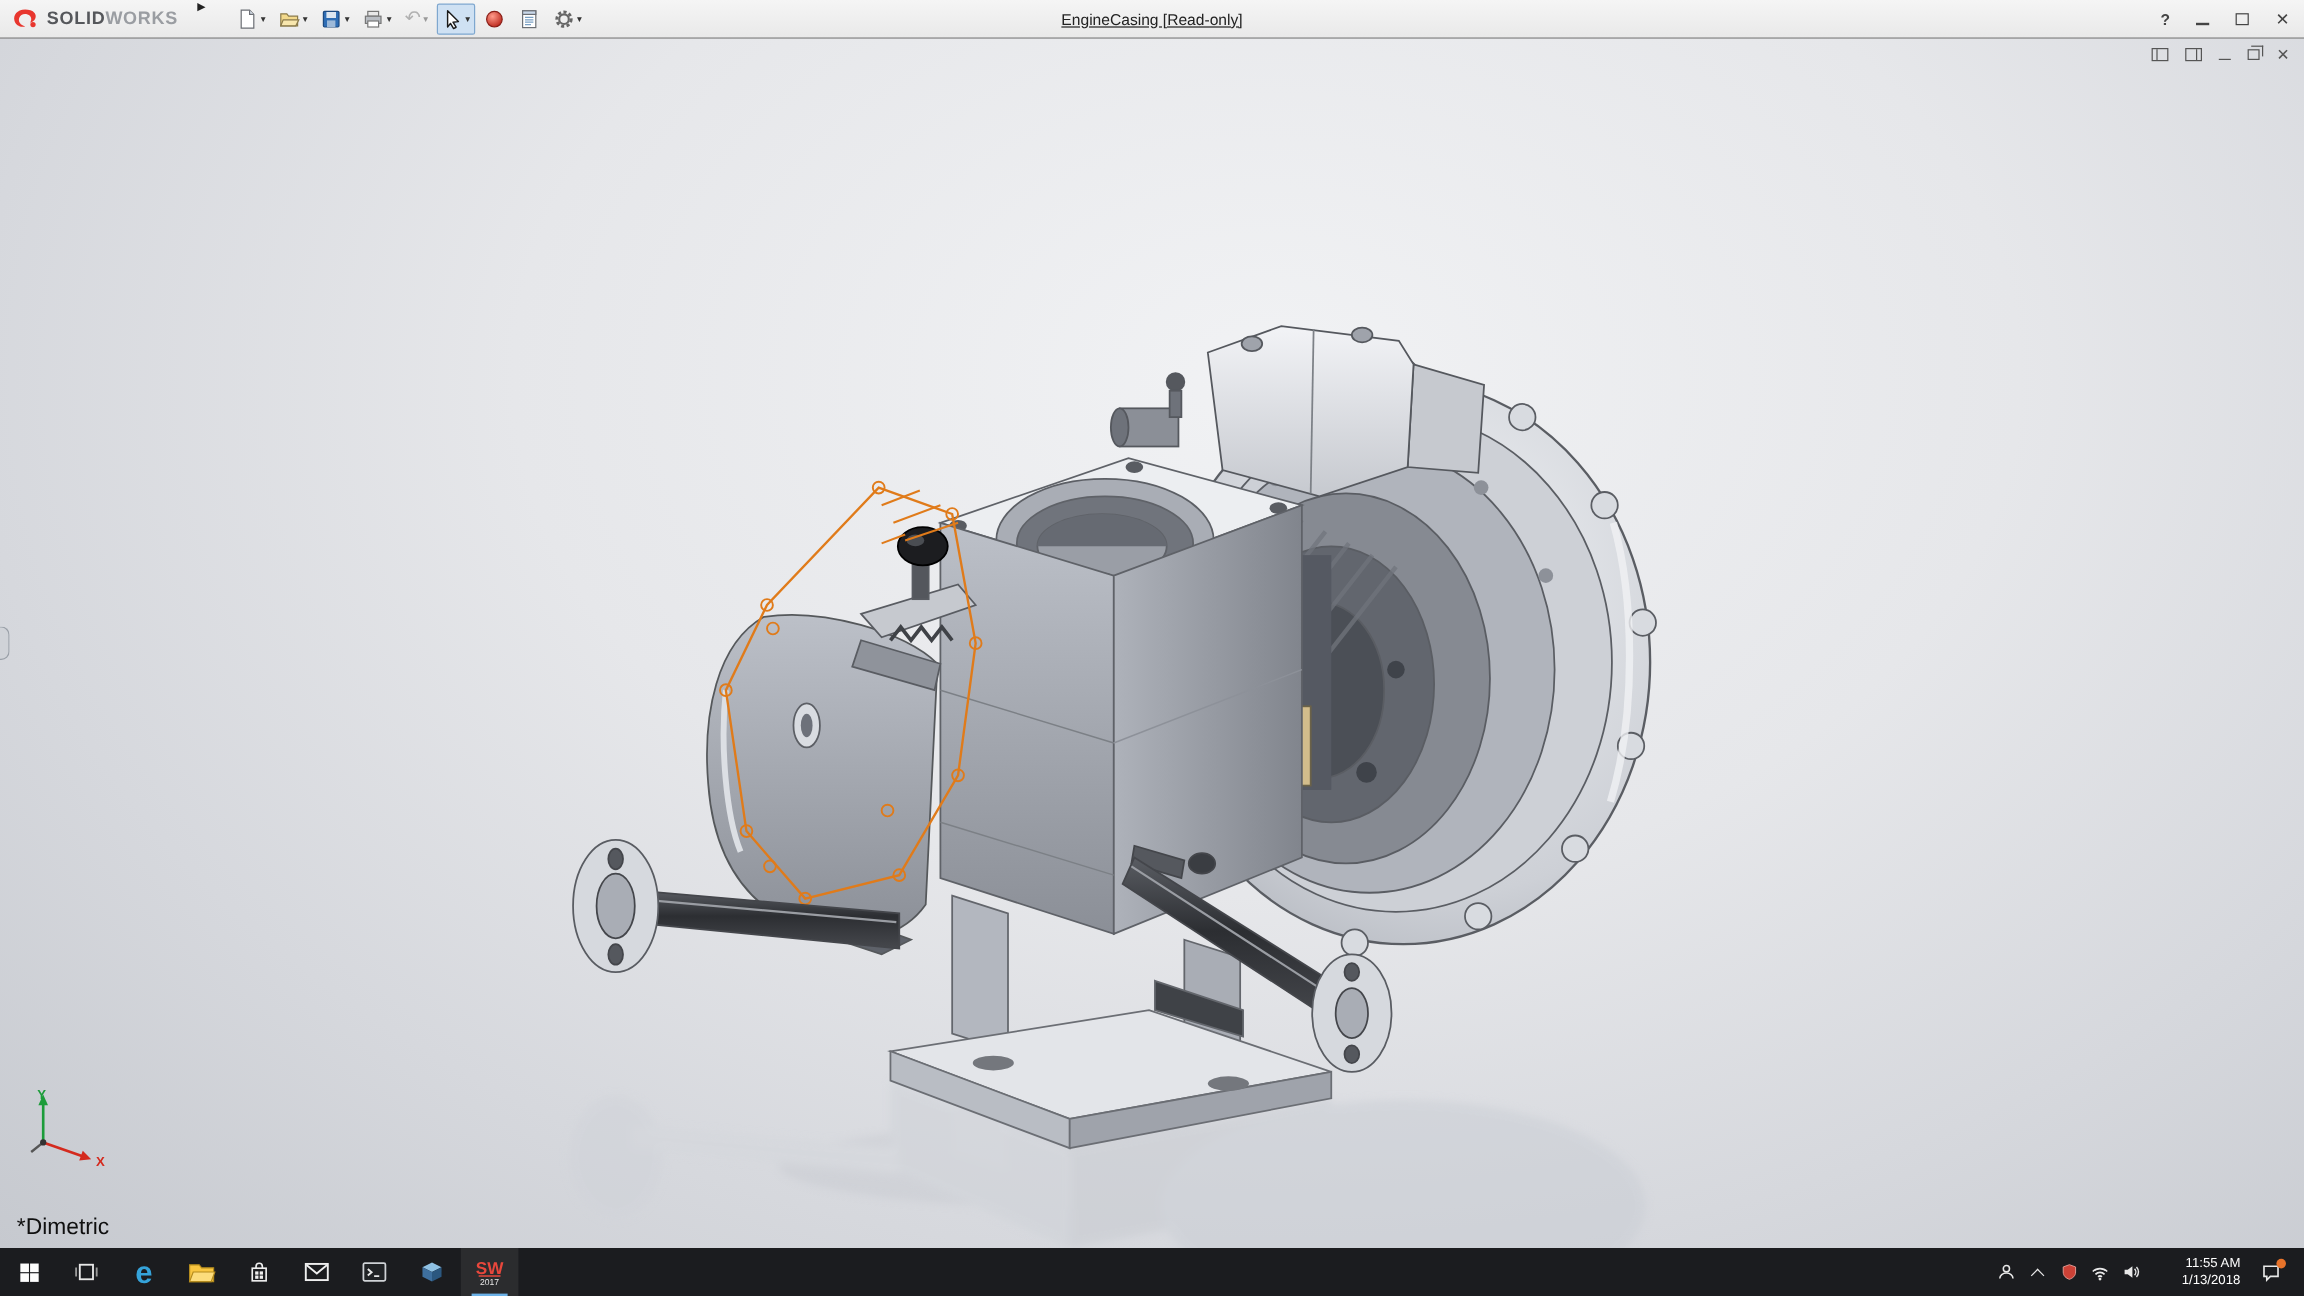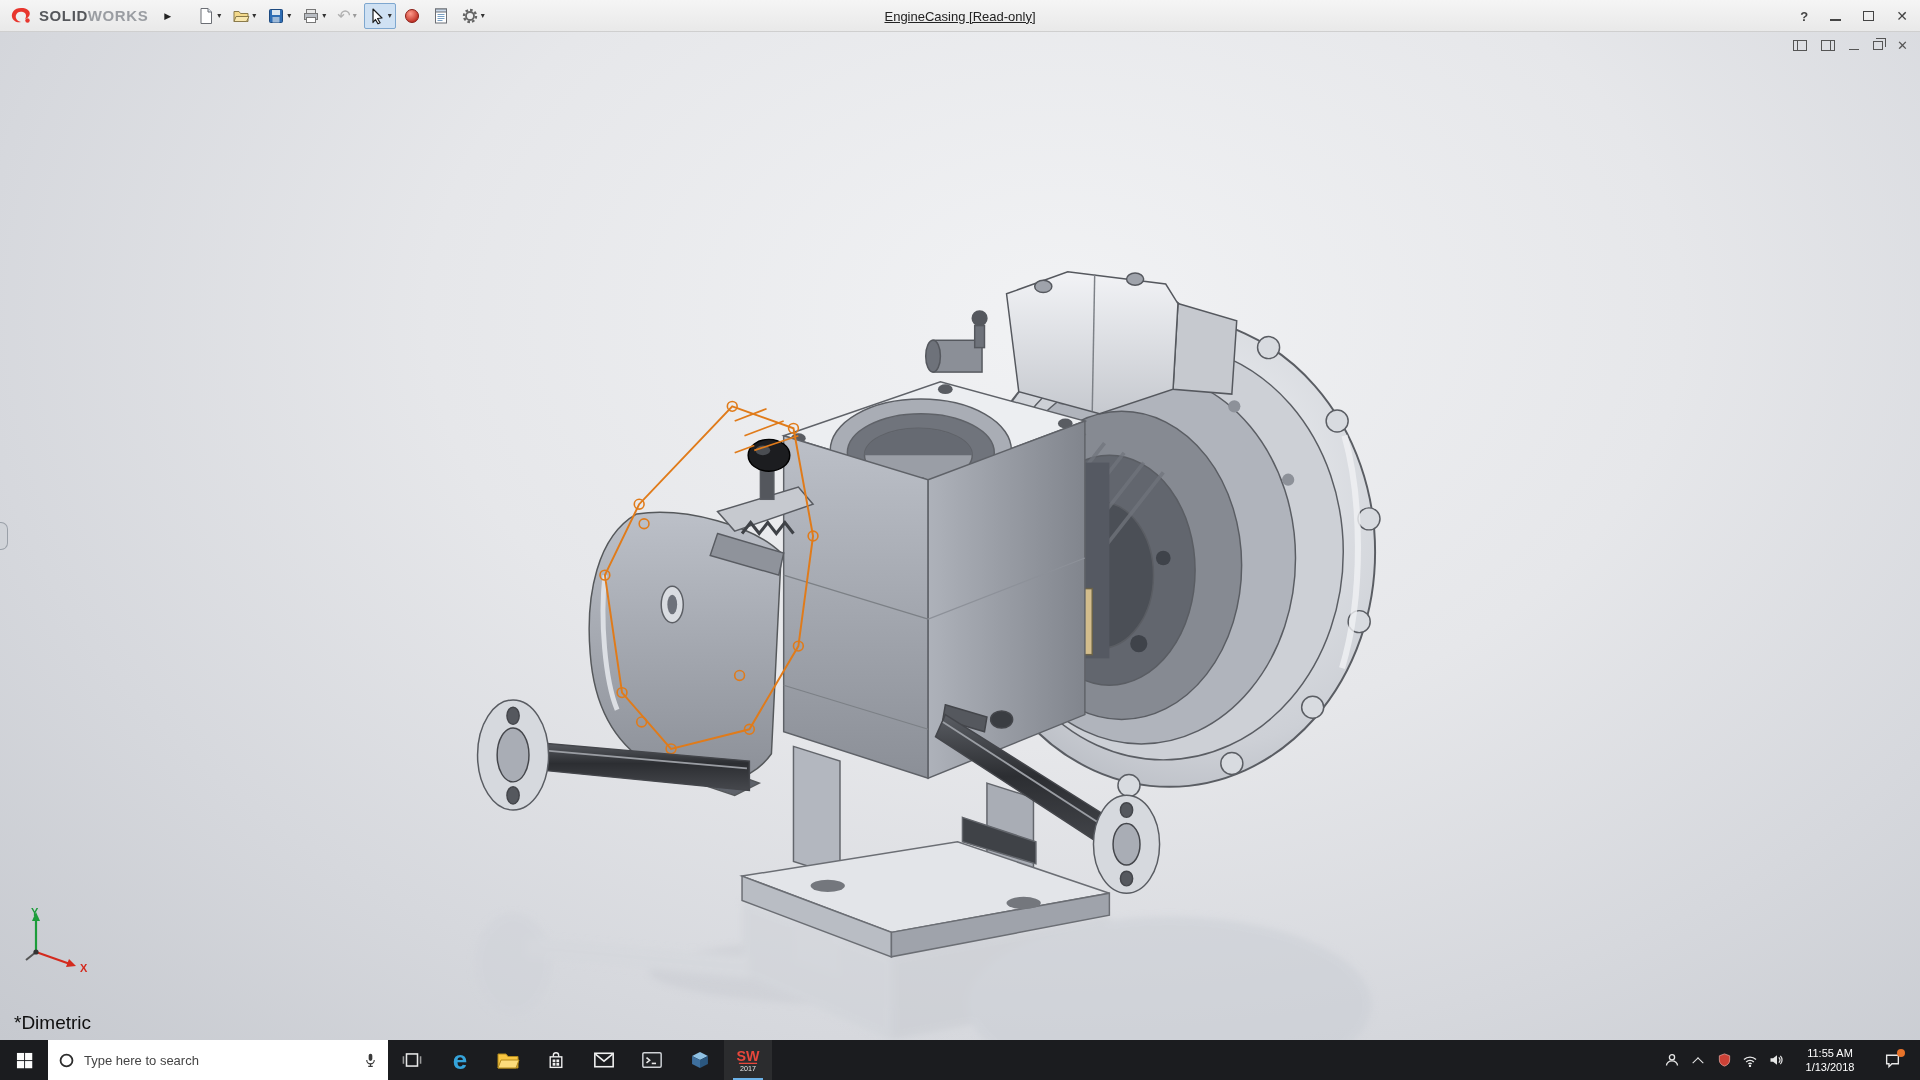--- a/index.html
+++ b/index.html
@@ -2,21 +2,21 @@
 <html><head>
 <meta charset="utf-8">
 <style>
   * { margin:0; padding:0; box-sizing:border-box; }
   html,body { width:1920px; height:1080px; overflow:hidden; font-family:"Liberation Sans", sans-serif; background:#000; }
   .screen { position:relative; width:1920px; height:1080px; }
 
   
   .titlebar { position:absolute; top:0; left:0; right:0; height:32px;
     background:linear-gradient(#f5f5f5,#e9e9e9); border-bottom:1px solid #cfcfcf;
-    display:flex; align-items:center; padding-left:8px; z-index:30; }
+    display:flex; padding-left:8px; z-index:30; }
   .brand { display:flex; align-items:center; gap:5px; padding-right:6px; }
   .brand-name { font-size:15px; font-weight:bold; letter-spacing:0.6px; }
   .brand-name .p1 { color:#55575b; } .brand-name .p2 { color:#9a9da2; }
   .flyout { font-size:9px; color:#222; margin:0 22px 0 10px; cursor:pointer; }
   .toolbar { display:flex; align-items:center; gap:3px; }
   .tb-btn { height:26px; display:flex; align-items:center; padding:2px 3px; border:1px solid transparent; border-radius:2px; cursor:pointer; }
   .tb-btn.active { background:#cfe1f3; border-color:#7ea7cf; }
   .tb-btn.disabled { opacity:.45; }
   .tb-caret { font-size:8px; color:#333; margin-left:2px; }
   .undo-glyph { font-size:16px; color:#666; line-height:16px; }
@@ -54,21 +54,21 @@
   .tb-search { width:340px; background:#ffffff; display:flex; align-items:center; gap:9px; padding:0 10px; cursor:text; }
   .tb-search input { flex:1; border:none; outline:none; font-size:13px; color:#333; background:transparent; font-family:"Liberation Sans", sans-serif; }
   .tb-search input::placeholder { color:#444; opacity:1; }
   .task-btn { width:48px; display:flex; align-items:center; justify-content:center; cursor:pointer; position:relative; }
   .task-btn.running { background:rgba(255,255,255,0.07); }
   .task-btn.running::after { content:""; position:absolute; left:9px; right:9px; bottom:0; height:2px; background:#6cb2e8; }
   .edge-e { font-size:26px; font-weight:bold; color:#35a3da; line-height:26px; }
   .tray { margin-left:auto; display:flex; align-items:center; }
   .tray-btn { width:26px; height:40px; display:flex; align-items:center; justify-content:center; cursor:pointer; position:relative; }
   .chev { width:8px; height:8px; border-left:1.6px solid #e8e8e8; border-top:1.6px solid #e8e8e8; transform:rotate(45deg) translate(2px,2px); }
-  .clock { width:82px; text-align:center; color:#fff; font-size:11px; line-height:14px; cursor:default; padding:0 4px; }
+  .clock { width:82px; text-align:right; color:#fff; font-size:11px; line-height:14px; cursor:default; padding:0 4px; }
   .action-btn { width:42px; }
   .badge-dot { position:absolute; top:9px; right:8px; width:8px; height:8px; border-radius:50%; background:#e8732a; }
   .show-desktop { width:7px; border-left:1px solid #3a3b3e; cursor:pointer; }
 </style>
 </head>
 <body>
 
 <div class="screen">
 
   <header class="titlebar">
@@ -385,31 +385,20 @@
   <footer class="taskbar">
     <div class="start-btn">
       <svg width="17" height="17" viewBox="0 0 18 18">
         <rect x="1" y="1" width="7.6" height="7.6" fill="#fdfdfd"></rect>
         <rect x="9.6" y="1" width="7.6" height="7.6" fill="#fdfdfd"></rect>
         <rect x="1" y="9.6" width="7.6" height="7.6" fill="#fdfdfd"></rect>
         <rect x="9.6" y="9.6" width="7.6" height="7.6" fill="#fdfdfd"></rect>
       </svg>
     </div>
 
-    <div class="tb-search">
-      <svg width="17" height="17" viewBox="0 0 16 16">
-        <circle cx="8" cy="8" r="5.6" fill="none" stroke="#2b2b2b" stroke-width="1.7"></circle>
-      </svg>
-      <input type="text" placeholder="Type here to search" style="">
-      <svg width="15" height="19" viewBox="0 0 18 19">
-        <rect x="6.8" y="1.5" width="4.4" height="8.5" rx="2.2" fill="#3a3a3a"></rect>
-        <path d="M4.5,9 a4.5,4.5 0 0 0 9,0" fill="none" stroke="#3a3a3a" stroke-width="1.4"></path>
-        <path d="M9,13.5 V16 M6.3,16.5 h5.4" stroke="#3a3a3a" stroke-width="1.4"></path>
-      </svg>
-    </div>
 
     <div class="task-btn">
       <svg width="22" height="20" viewBox="0 0 20 18">
         <rect x="5" y="3.5" width="10" height="11" fill="none" stroke="#e8e8e8" stroke-width="1.4"></rect>
         <path d="M2.2,5.5 v7 M17.8,5.5 v7" stroke="#9a9a9a" stroke-width="1.4"></path>
       </svg>
     </div>
     <div class="task-btn">
       <span class="edge-e">e</span>
     </div>

